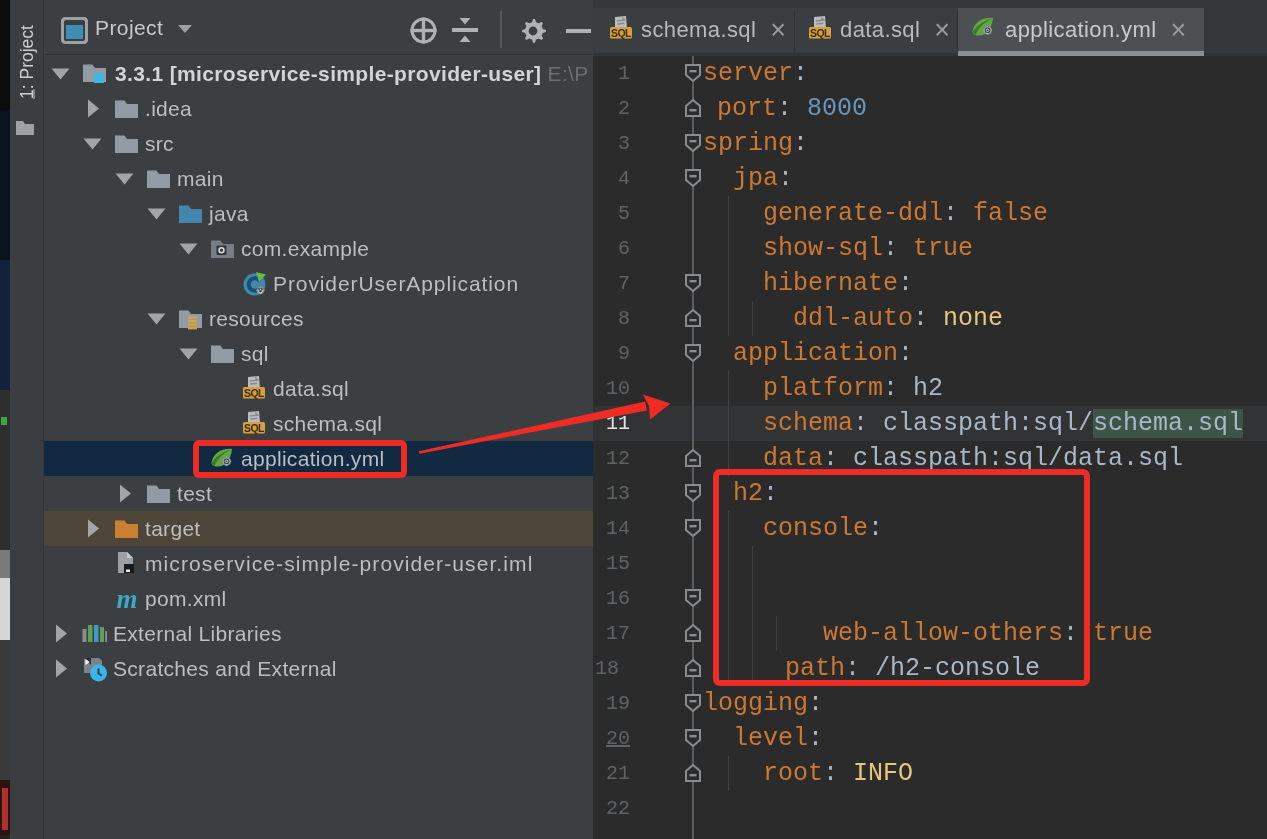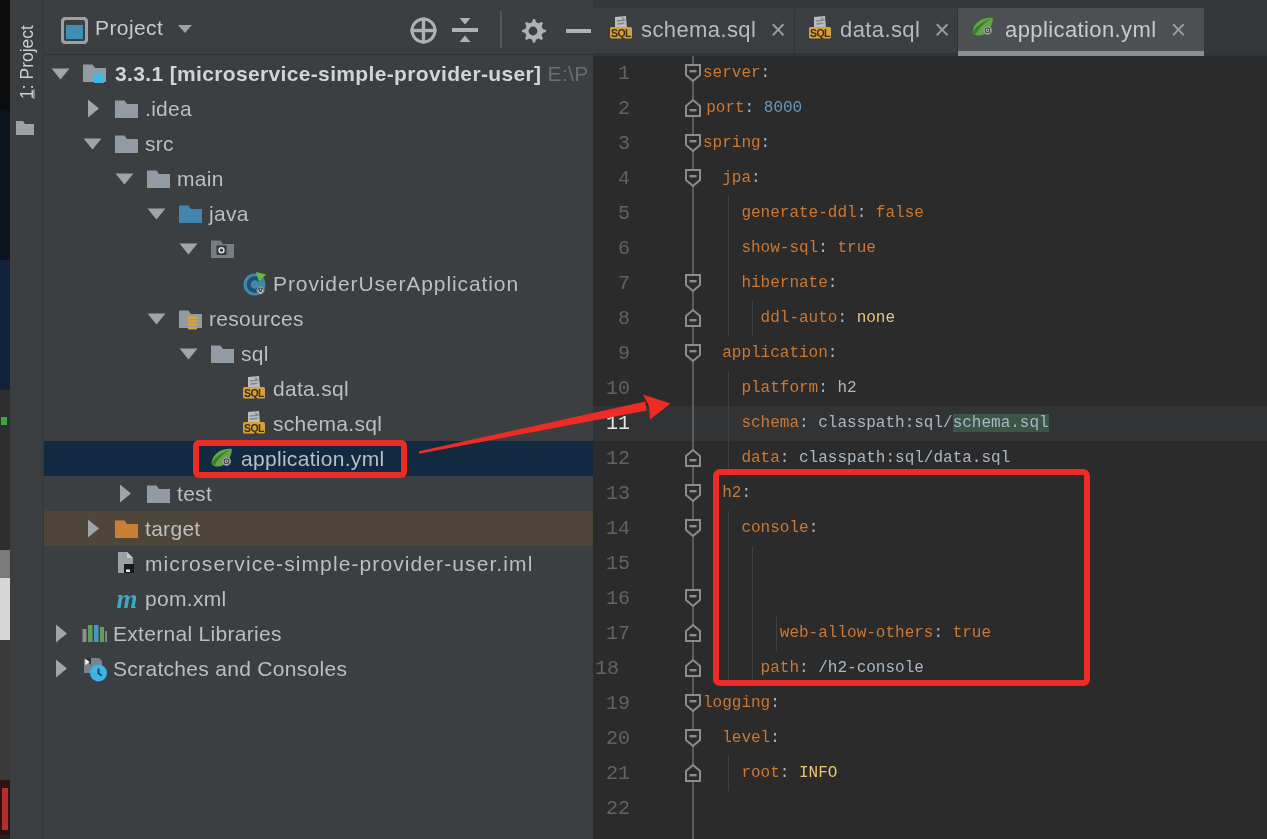--- a/index.html
+++ b/index.html
@@ -24,21 +24,21 @@
   .tlab { position:absolute; top:0; height:35px; line-height:35px; font-size:21px; letter-spacing:0.3px; color:#bcbec0; white-space:nowrap; }
   
   #editor { left:593px; top:0; width:674px; height:839px; background:#2b2b2b; }
   #tabbar { left:0; top:0; width:674px; height:56px; background:#3b3e40; }
   .tab { position:absolute; top:4px; height:52px; display:flex; align-items:center; }
   .tabtxt { font-size:22px; letter-spacing:0.4px; color:#b5babc; margin:0 10px 0 8px; }
   .tabx { color:#989ca0; font-size:27px; margin-left:4px; font-weight:normal; }
   .lnum { position:absolute; width:46px; text-align:right; font-family:"Liberation Mono",monospace;
           font-size:20px; color:#606366; height:35px; line-height:35px; left:584px; }
   .cl { position:absolute; left:703px; height:35px; line-height:35px;
-        font-family:"Liberation Mono",monospace; font-size:16px; white-space:pre; color:#a9b7c6;}
+        font-family:"Liberation Mono",monospace; font-size:25px; white-space:pre; color:#a9b7c6;}
   .k { color:#cc7832; } .n { color:#6897bb; } .g { color:#e8c57b; } .p { color:#a9b7c6; }
 </style>
 </head>
 <body>
 <div id="stage">
 
   <div class="abs" id="sliver"></div>
   <div class="abs" style="left:0;top:110px;width:10px;height:150px;background:#0b1220;"></div>
   <div class="abs" style="left:0;top:260px;width:10px;height:130px;background:#13223c;"></div>
   <div class="abs" style="left:0;top:390px;width:10px;height:160px;background:#2e2e2e;"></div>
@@ -140,20 +140,21 @@
         </div>
         <div class="row" style="top:231px">
           <div class="tri" style="left:134px"><svg width="21" height="21" viewBox="0 0 21 21">
               <path d="M1.5 5.5 h18 l-9 11 z" fill="#a2a5a7"></path>
             </svg></div>
           <div class="ticon" style="left:166px"><svg width="25" height="25" viewBox="0 0 25 25">
               <path d="M1 4.5 h9.5 l2.5 3.5 h11 v14 H1 z" fill="#757d85"></path>
               <rect x="6.5" y="9.5" width="10" height="9.5" rx="1" fill="#33373a"></rect>
               <circle cx="11.5" cy="14.2" r="2.4" fill="none" stroke="#d8dadc" stroke-width="1.6"></circle>
             </svg></div>
+          <div class="tlab" style="left:197px;">com.example</div>
         </div>
         <div class="row" style="top:266px">
           <div class="ticon" style="left:198px"><svg width="27" height="27" viewBox="0 0 27 27">
               <circle cx="12.5" cy="13.5" r="11" fill="#4089ad"></circle>
               <path d="M18 10 a6.2 6.2 0 1 0 0 7" fill="none" stroke="#1d4f70" stroke-width="4"></path>
               <path d="M14 1 l10 2.5 -7 7.5 z" fill="#65bb40"></path>
               <g>
                 <path d="M18.5 15.5 l2.6 1.1 1.1 2.6 -1.1 2.6 -2.6 1.1 -2.6 -1.1 -1.1 -2.6 1.1 -2.6 z" fill="#cfd3d5" stroke="#808486" stroke-width="1"></path>
                 <circle cx="18.5" cy="19.2" r="2.8" fill="#3c3f41"></circle>
                 <path d="M18.5 17.6 v1.6 M17 18.6 a2 2 0 1 0 3 0" stroke="#cfd3d5" stroke-width="1.1" fill="none"></path>
@@ -273,21 +274,21 @@
           <div class="tri" style="left:6px"><svg width="21" height="21" viewBox="0 0 21 21">
               <path d="M6 1.5 l11 9 -11 9 z" fill="#a2a5a7"></path>
             </svg></div>
           <div class="ticon" style="left:38px"><svg width="26" height="26" viewBox="0 0 26 26">
               <path d="M2 2 h15 l3 3 v12 h-18 z" fill="#7b838a"></path>
               <path d="M2 2 h7 v7 z" fill="#2e3133"></path>
               <path d="M3.4 2.8 l4.2 3.2 -4.2 3.2 z" fill="#f2f4f5"></path>
               <circle cx="16.5" cy="17" r="8.5" fill="#3db3e8"></circle>
               <path d="M16.5 12.5 v4.8 l3.2 2.4" stroke="#16455c" stroke-width="2" fill="none"></path>
             </svg></div>
-          <div class="tlab" style="left:69px;">Scratches and Consoles</div>
+          <div class="tlab" style="left:69px;">Scratches and External</div>
         </div>
       </div>
   </div>
 
   <div class="abs" id="editor">
       <div class="abs" style="left:0;top:406px;width:674px;height:35px;background:#323335;"></div>
       <div class="abs" style="left:135px;top:196px;width:1px;height:140px;background:#3f4244;"></div>
       <div class="abs" style="left:135px;top:371px;width:1px;height:105px;background:#3f4244;"></div>
       <div class="abs" style="left:135px;top:511px;width:1px;height:175px;background:#3f4244;"></div>
       <div class="abs" style="left:135px;top:756px;width:1px;height:35px;background:#3f4244;"></div>
@@ -371,24 +372,24 @@
       <div class="cl" style="top:441px;left:110px"><span class="p">    </span><span class="k">data</span><span class="p">: </span><span class="p">classpath:sql/data.sql</span></div>
       <div class="lnum" style="top:476px;left:-9px;">13</div>
       <div class="cl" style="top:476px;left:110px"><span class="p">  </span><span class="k">h2</span><span class="p">:</span></div>
       <div class="lnum" style="top:511px;left:-9px;">14</div>
       <div class="cl" style="top:511px;left:110px"><span class="p">    </span><span class="k">console</span><span class="p">:</span></div>
       <div class="lnum" style="top:546px;left:-9px;">15</div>
       <div class="lnum" style="top:581px;left:-9px;">16</div>
       <div class="lnum" style="top:616px;left:-9px;">17</div>
       <div class="cl" style="top:616px;left:110px"><span class="p">        </span><span class="k">web-allow-others</span><span class="p">: </span><span class="k">true</span></div>
       <div class="lnum" style="top:651px;left:-9px;text-align:center;">18</div>
-      <div class="cl" style="top:651px;left:110px"><span class="p">      </span><span class="k">path</span><span class="p">: </span><span class="p">/h2-console</span></div>
+      <div class="cl" style="top:651px;left:102px"><span class="p">      </span><span class="k">path</span><span class="p">: </span><span class="p">/h2-console</span></div>
       <div class="lnum" style="top:686px;left:-9px;">19</div>
       <div class="cl" style="top:686px;left:110px"><span class="k">logging</span><span class="p">:</span></div>
-      <div class="lnum" style="top:721px;left:-9px;">20</div>
+      <div class="lnum" style="top:721px;left:-9px;text-decoration:underline;">20</div>
       <div class="cl" style="top:721px;left:110px"><span class="p">  </span><span class="k">level</span><span class="p">:</span></div>
       <div class="lnum" style="top:756px;left:-9px;">21</div>
       <div class="cl" style="top:756px;left:110px"><span class="p">    </span><span class="k">root</span><span class="p">: </span><span class="g">INFO</span></div>
       <div class="lnum" style="top:791px;left:-9px;">22</div>
       <div class="cl" style="top:791px;left:110px"></div>
       <svg class="abs" style="left:91px;top:63px" width="18" height="20" viewBox="0 0 18 20">
         <path d="M2 2 h14 v10 l-7 6 -7-6 z" fill="#2b2b2b" stroke="#8a8d8f" stroke-width="2"></path>
         <rect x="5.5" y="7" width="7" height="2.4" fill="#8a8d8f"></rect>
       </svg>
       <svg class="abs" style="left:91px;top:98px" width="18" height="20" viewBox="0 0 18 20">

